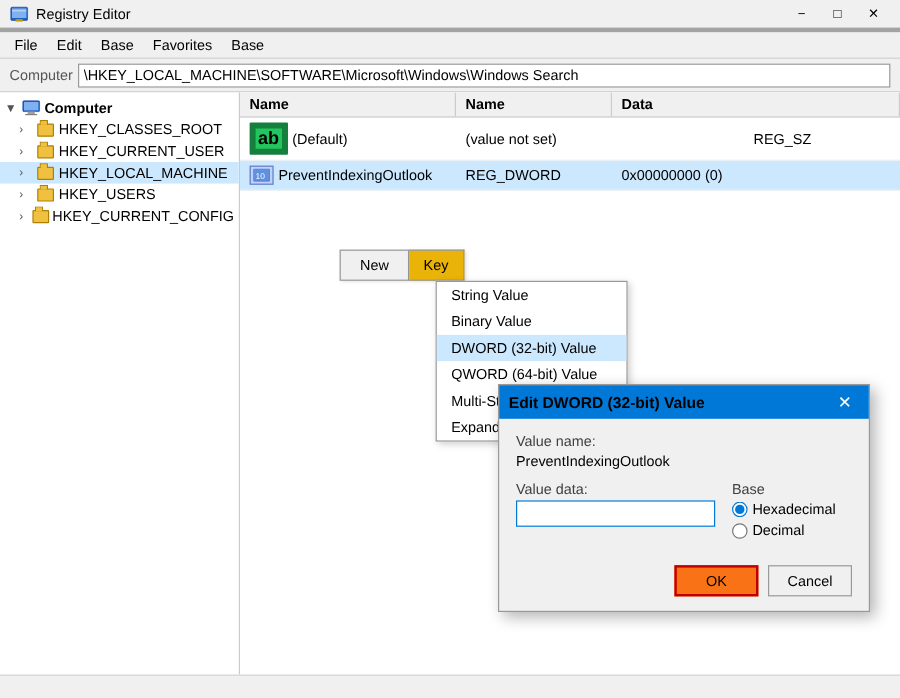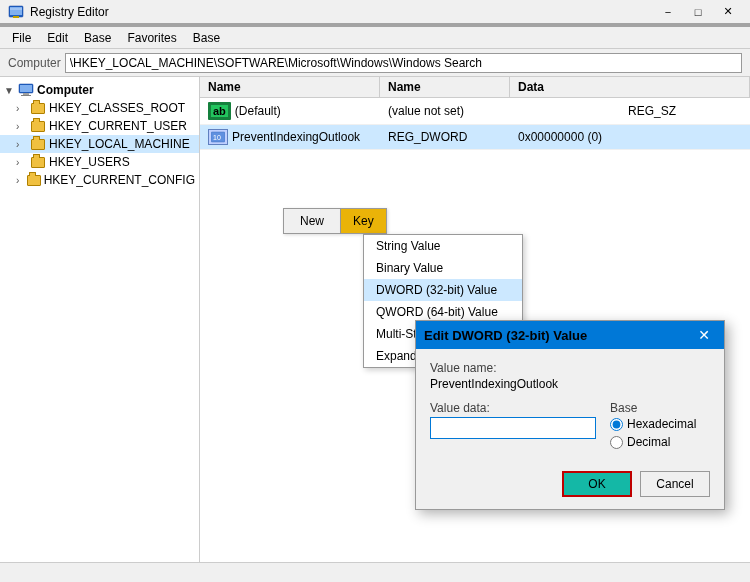--- a/index.html
+++ b/index.html
@@ -172,22 +172,22 @@
     .value-cell {
       padding: 2px 8px;
       flex: 1;
       font-size: 12px;
       display: flex;
       align-items: center;
       gap: 4px;
     }
     .value-icon-ab {
       background: #22c55e;
-      border: 3px solid #15803d;
-      font-size: 11px;
+      border: 5px solid #15803d;
+      font-size: 15px;
       font-weight: bold;
       padding: 0 2px;
       color: #000;
       border-radius: 1px;
     }
     .value-icon-dword {
       background: #c0d0ff;
       border: 1px solid #6080c0;
       font-size: 8px;
       padding: 1px 2px;
@@ -327,21 +327,21 @@
     .dialog-btn {
       min-width: 70px;
       padding: 4px 12px;
       font-size: 12px;
       border: 1px solid #999;
       background: #f0f0f0;
       cursor: pointer;
     }
     .dialog-btn.primary {
       border: 2px solid #c00000;
-      background: #14b8a6;
+      background: #f97316;
     }
 
     .tree-child-indent-1 { padding-left: 16px; }
   </style>
 </head>
 <body>
 
 <div class="title-bar">
   <div class="title-bar-icon">
     <svg width="16" height="16" viewBox="0 0 16 16">

